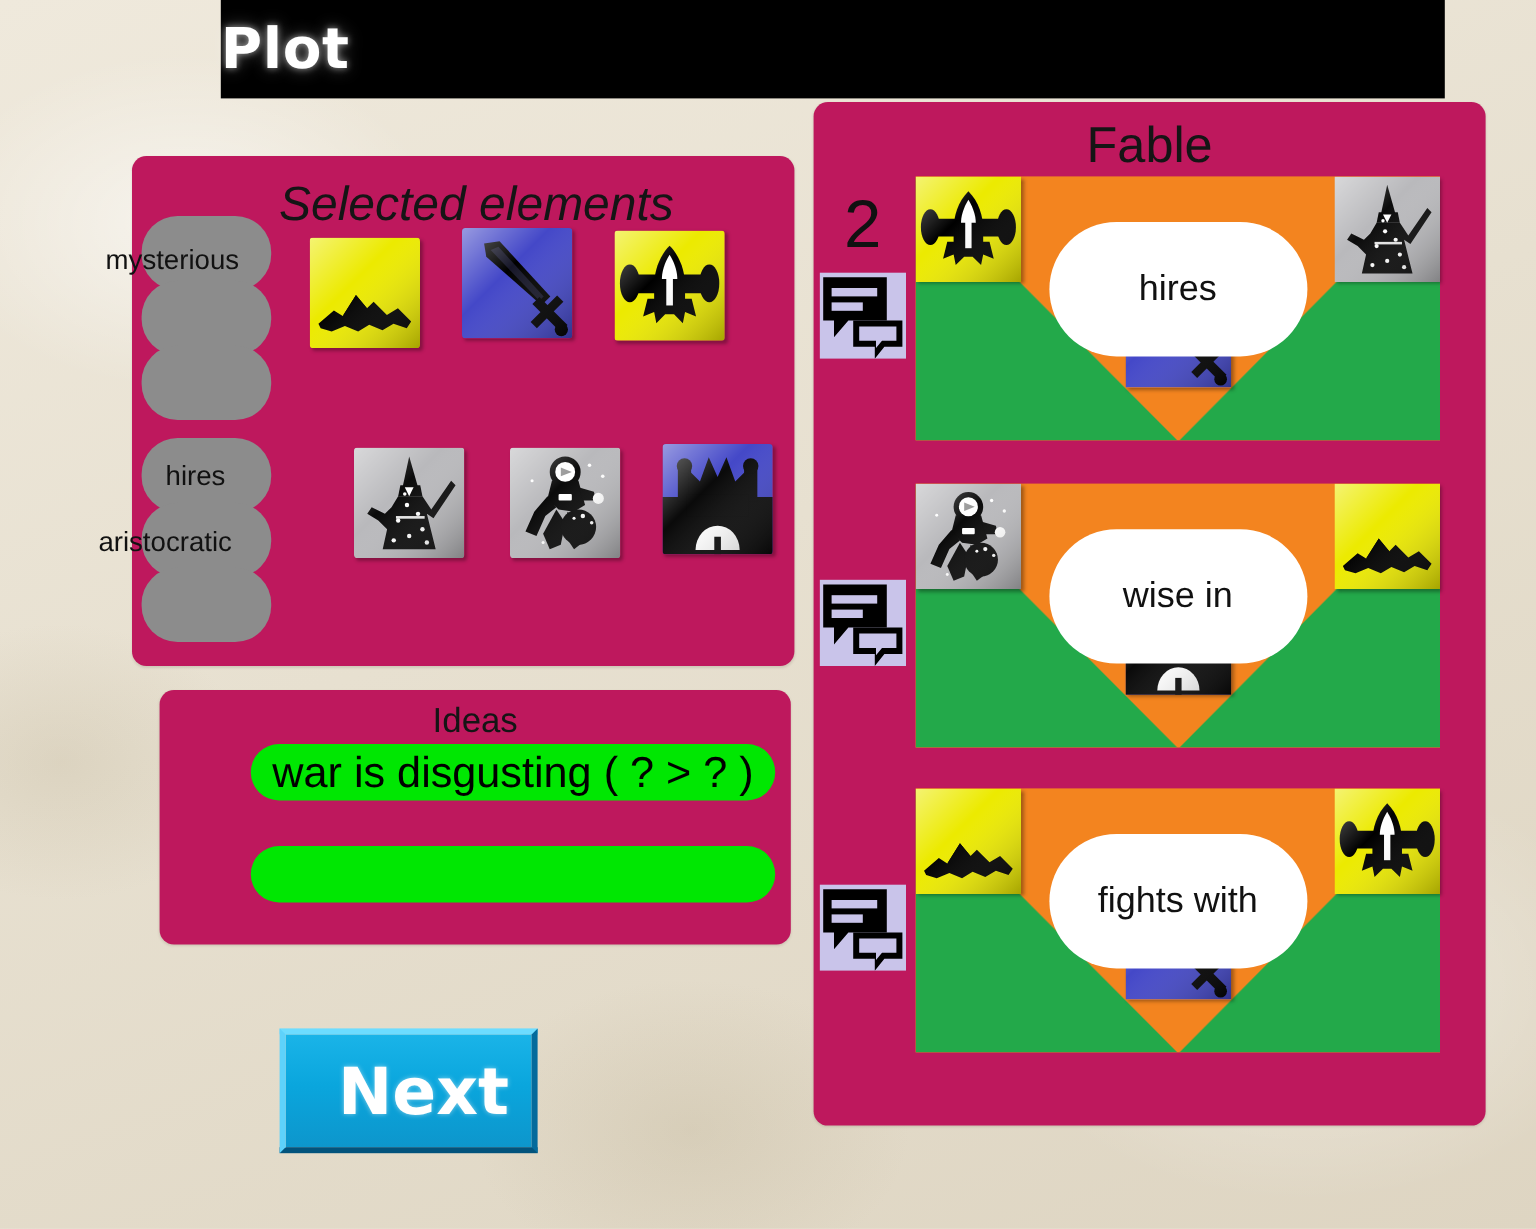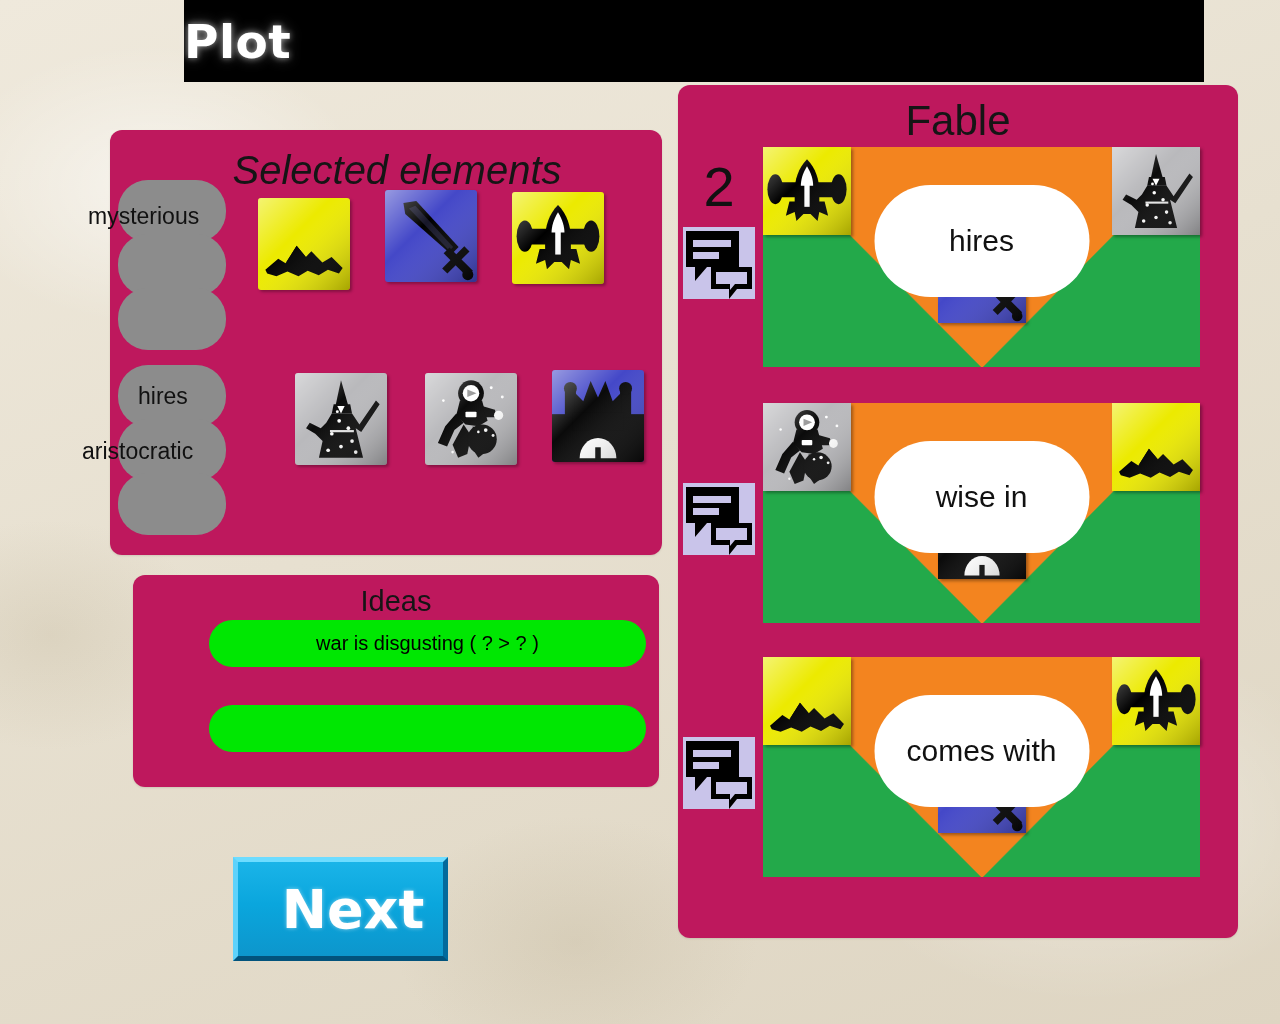--- a/index.html
+++ b/index.html
@@ -68,21 +68,21 @@
   }
   .tile svg{display:block;width:100%;height:100%;}
 
   
   #panel-ideas{left:133px;top:575px;width:526px;height:212px;}
   #ideas-title{top:10px;font-size:29px;}
   .idea-pill{
     position:absolute;left:76px;width:437px;height:47px;
     background:#00e702;border-radius:24px;
     display:flex;align-items:center;justify-content:center;
-    font-size:20px;color:#000;
+    font-size:36px;color:#000;
   }
   #idea-0{top:45px;}
   #idea-1{top:130px;}
 
   
   #next-button{
     position:absolute;left:233px;top:857px;width:215px;height:104px;
     background:linear-gradient(180deg,#1ab4e8 0%,#0aa6dd 45%,#0d96cc 100%);
     border-top:5px solid #6ddcff;
     border-left:5px solid #5ed2fb;
@@ -579,16 +579,16 @@
             <ellipse cx="86" cy="48" rx="9" ry="17"></ellipse>
             <rect x="10" y="40" width="80" height="17" rx="3"></rect>
             <path d="M50,14 C60,24 64,38 64,50 L64,64 L36,64 L36,50 C36,38 40,24 50,14 Z"></path>
             <path d="M30,62 L70,62 L74,78 L64,74 L62,84 L54,76 L46,76 L38,84 L36,74 L26,78 Z"></path>
           </g>
           <path d="M50,22 C55,30 57,38 57,44 L43,44 C43,38 45,30 50,22 Z" fill="#fff"></path>
           <rect x="47" y="42" width="6" height="26" fill="#fff"></rect>
           <rect x="0" y="0" width="100" height="100" fill="url(#g15)"></rect>
         </svg></div>
     <div class="bubble">
-      <span>comes with</span>
+      <span>fights with</span>
     </div>
   </div>
 </div>
 
 </body></html>

